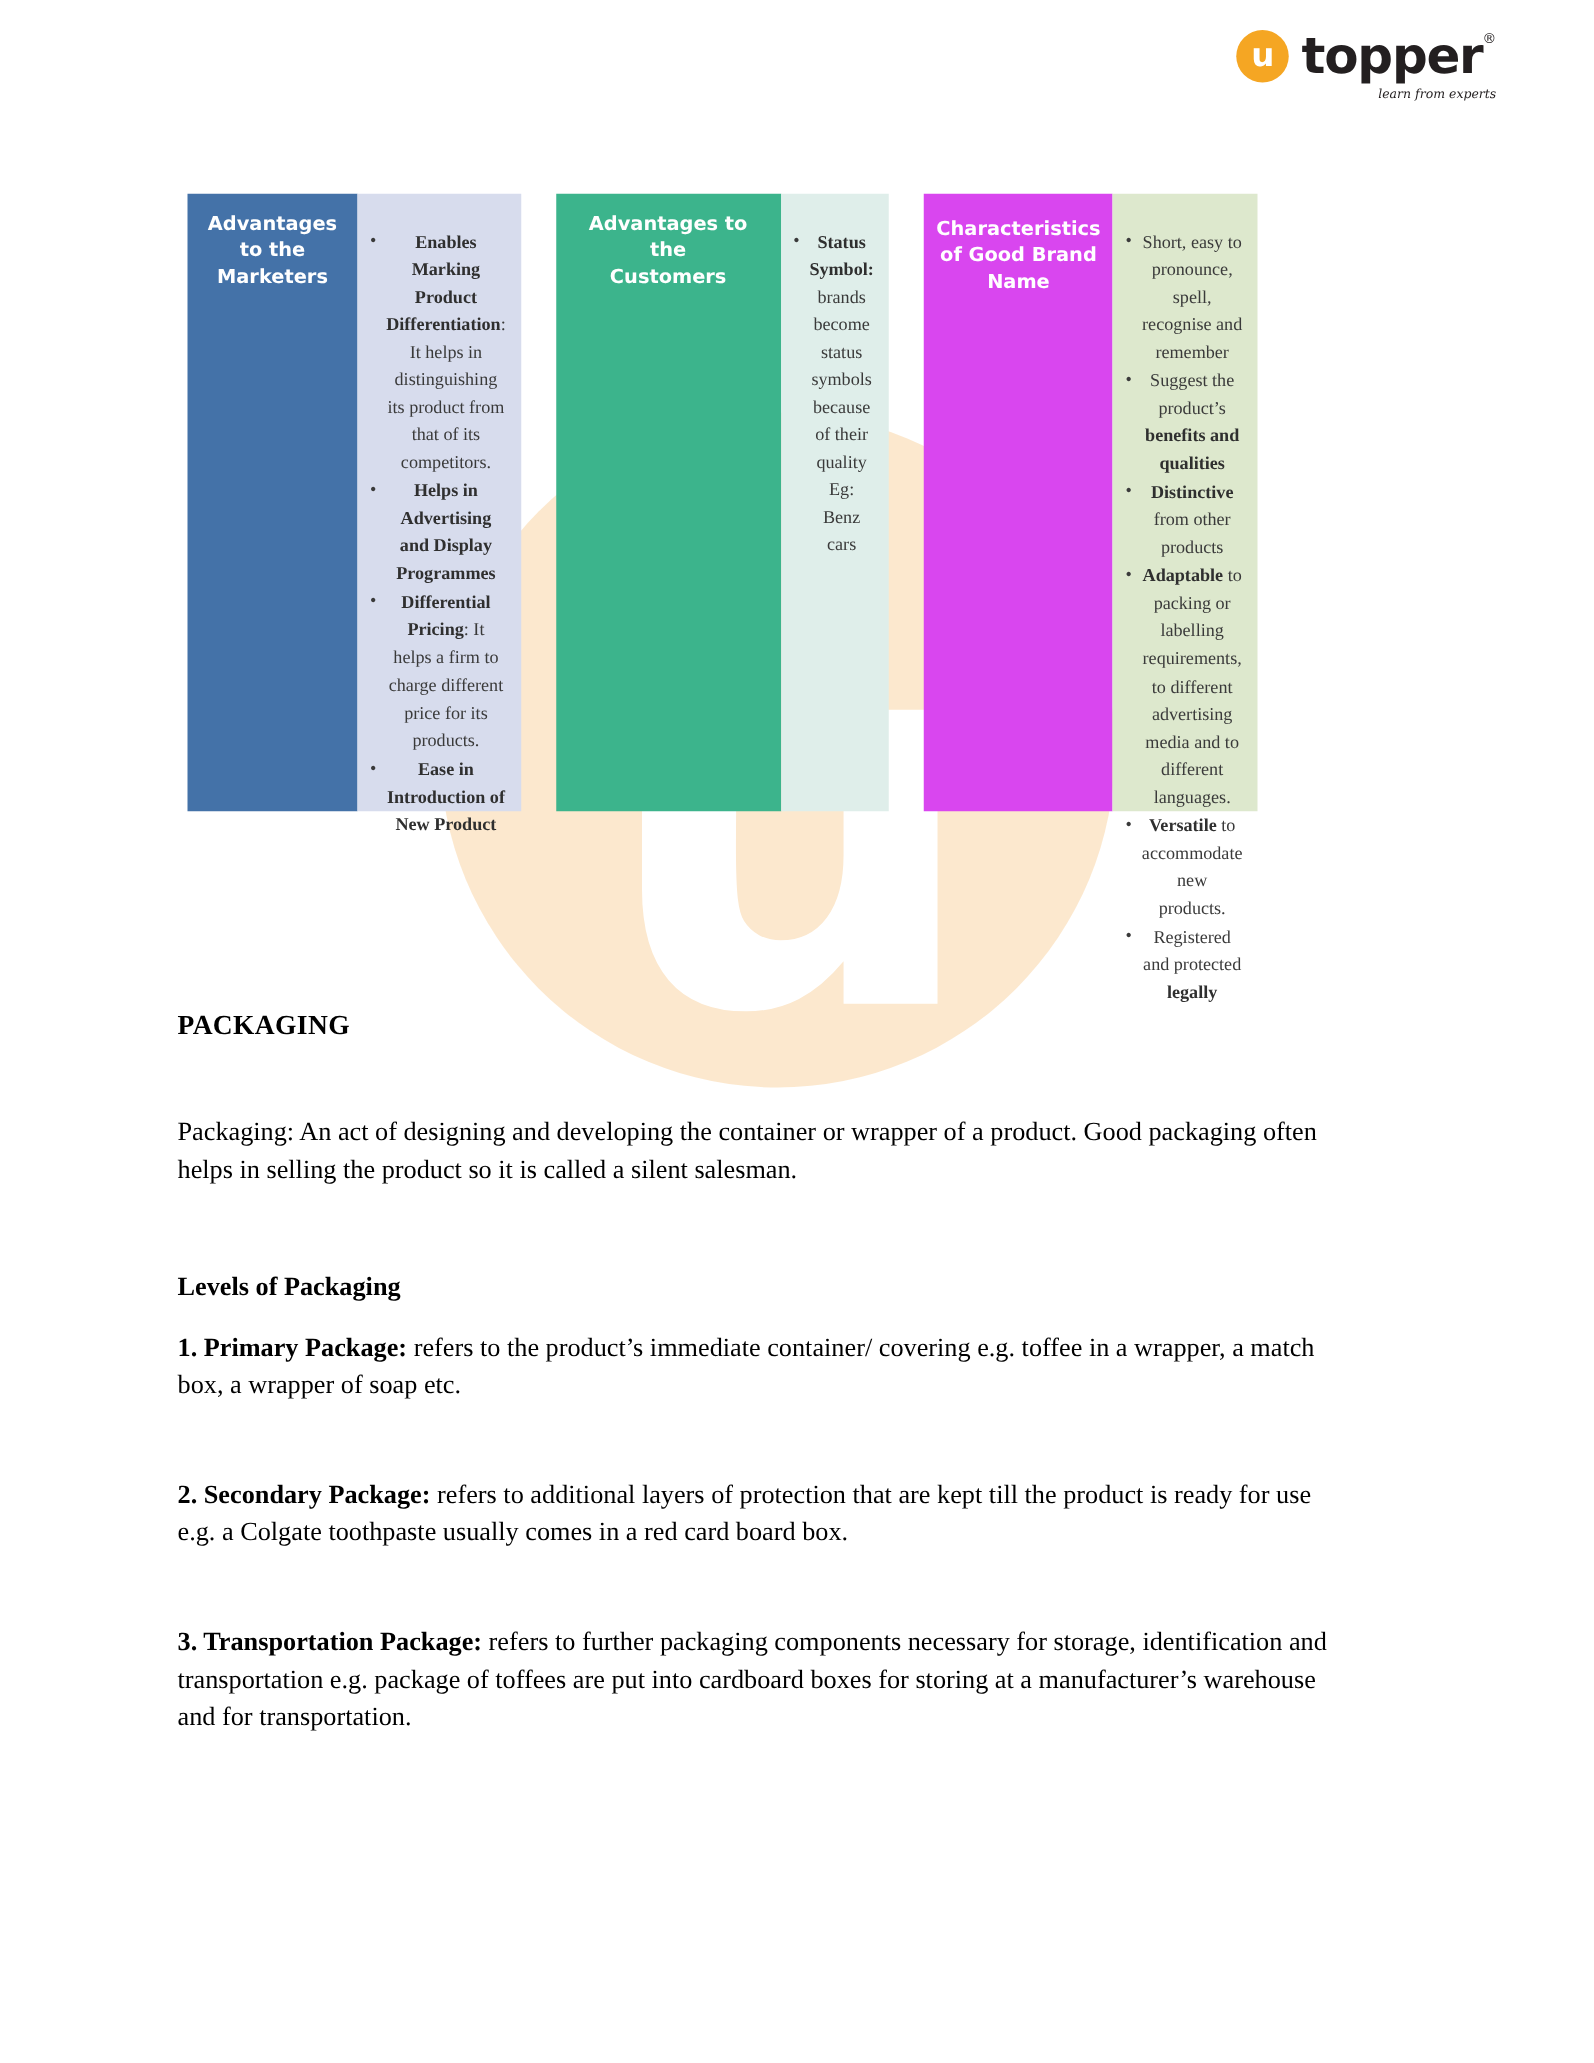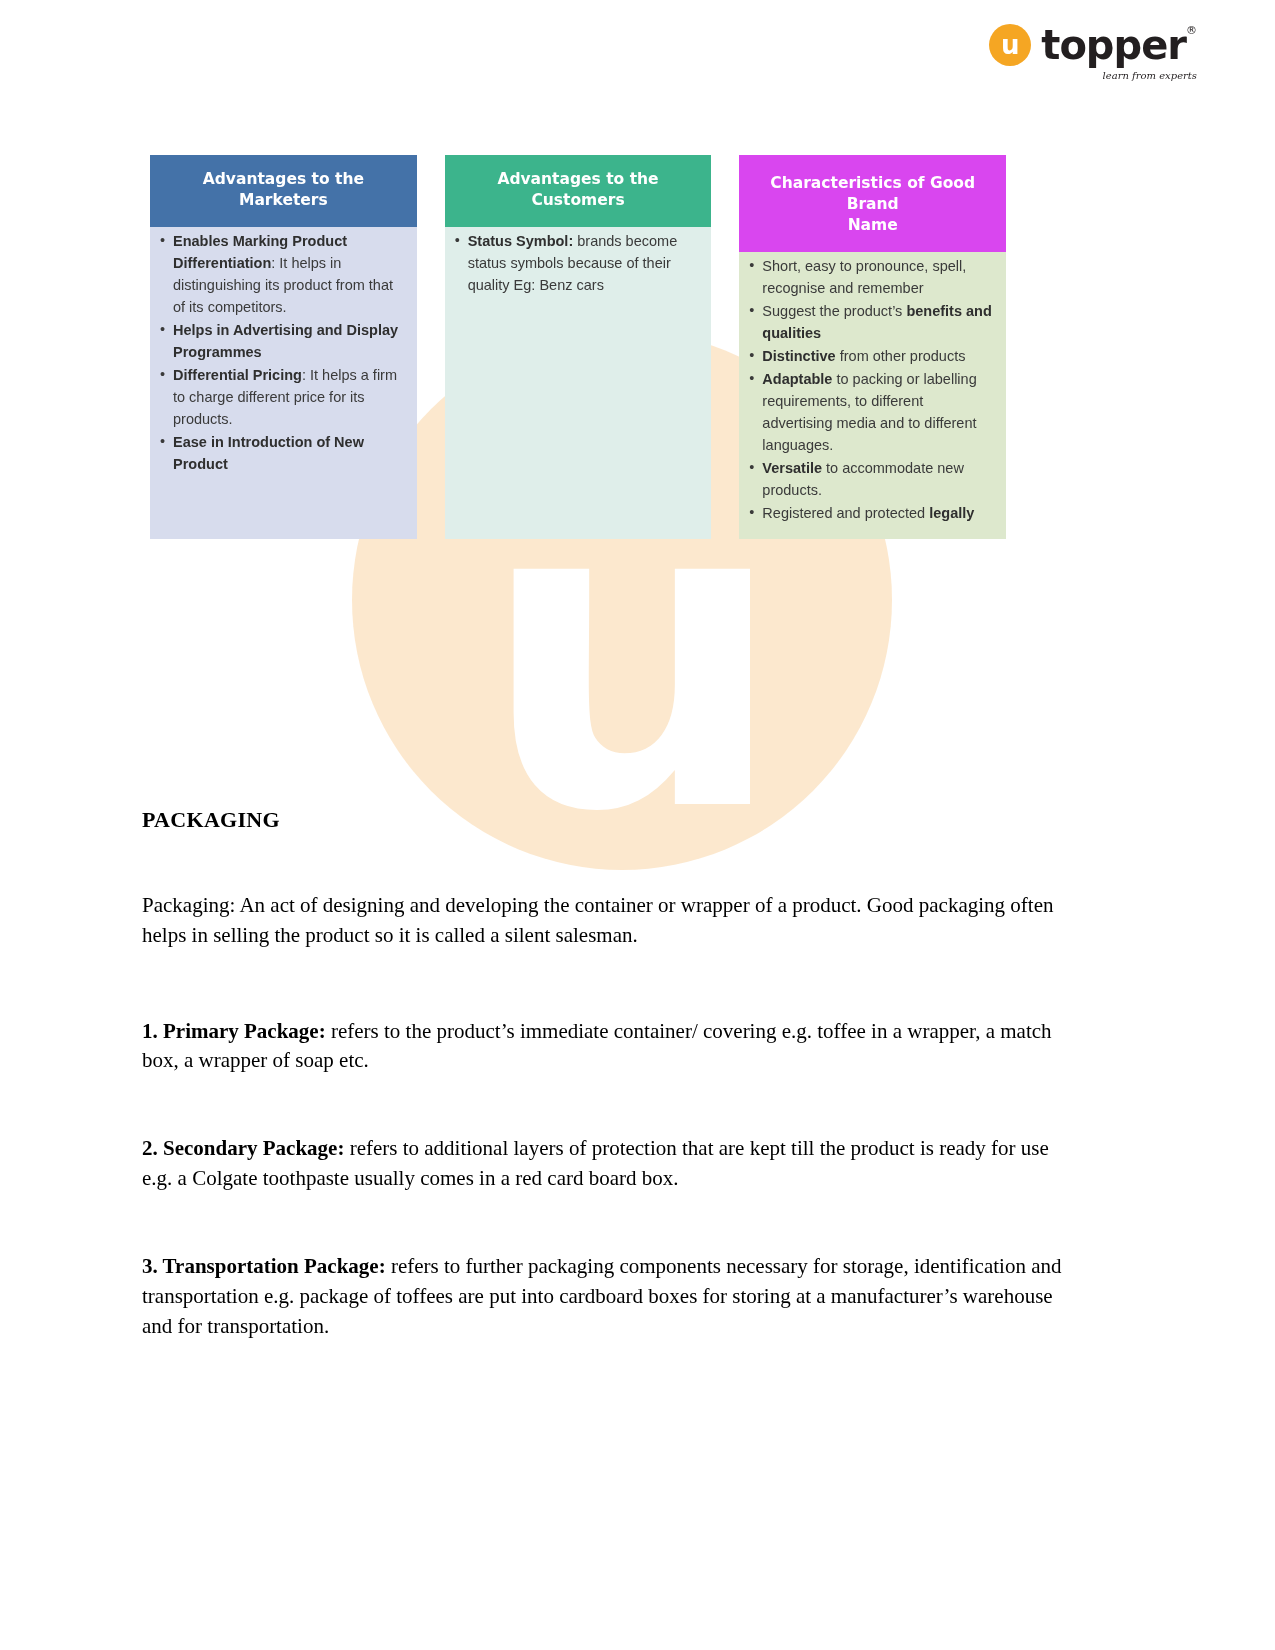--- a/index.html
+++ b/index.html
@@ -100,41 +100,42 @@
     left: 150px;
     top: 155px;
     width: 856px;
     display: flex;
     gap: 28px;
     z-index: 2;
   }
   .col {
     width: 312px;
     display: flex;
-    flex-direction: column;
+    flex-direction: row;
   }
   .col-head {
     color: #ffffff;
     font-family: "DejaVu Sans", sans-serif;
     font-weight: 700;
     font-size: 15.5px;
     text-align: center;
     padding: 14px 10px 16px 10px;
     line-height: 1.35;
   }
   .col-head .sub {
     display: block;
   }
   .col-body {
     flex: 1;
-    padding: 3px 12px 14px 10px;
-    font-family: Liberation Sans, sans-serif;
+    padding: 28px 12px 14px 10px;
+    font-family: Liberation Serif, serif;
     font-size: 14.5px;
     line-height: 1.52;
     color: #3a3a3a;
+    text-align: center;
   }
   .col1 .col-head { background: #4472a8; }
   .col1 .col-body { background: #d7dced; height: 452px; }
   .col2 .col-head { background: #3cb48c; }
   .col2 .col-body { background: #dfeeea; height: 452px; }
   .col3 .col-head { background: #d946ef; padding-top: 18px; }
   .col3 .col-body { background: #dde8cd; height: 452px; }
 
   ul.blist {
     list-style: none;
@@ -249,20 +250,21 @@
     </div>
   </div>
 
 </div>
 
 <div class="doc">
   <h2 class="h-section">PACKAGING</h2>
 
   <p class="para">Packaging: An act of designing and developing the container or wrapper of a product. Good packaging often helps in selling the product so it is called a silent salesman.</p>
 
+  <h3 class="h-sub">Levels of Packaging</h3>
 
   <p class="item">
     <span class="lead">1. Primary Package:</span><span> refers to the product’s immediate container/ covering e.g. toffee in a wrapper, a match box, a wrapper of soap etc.</span>
   </p>
 
   <p class="item">
     <span class="lead">2. Secondary Package:</span><span> refers to additional layers of protection that are kept till the product is ready for use e.g. a Colgate toothpaste usually comes in a red card board box.</span>
   </p>
 
   <p class="item">

